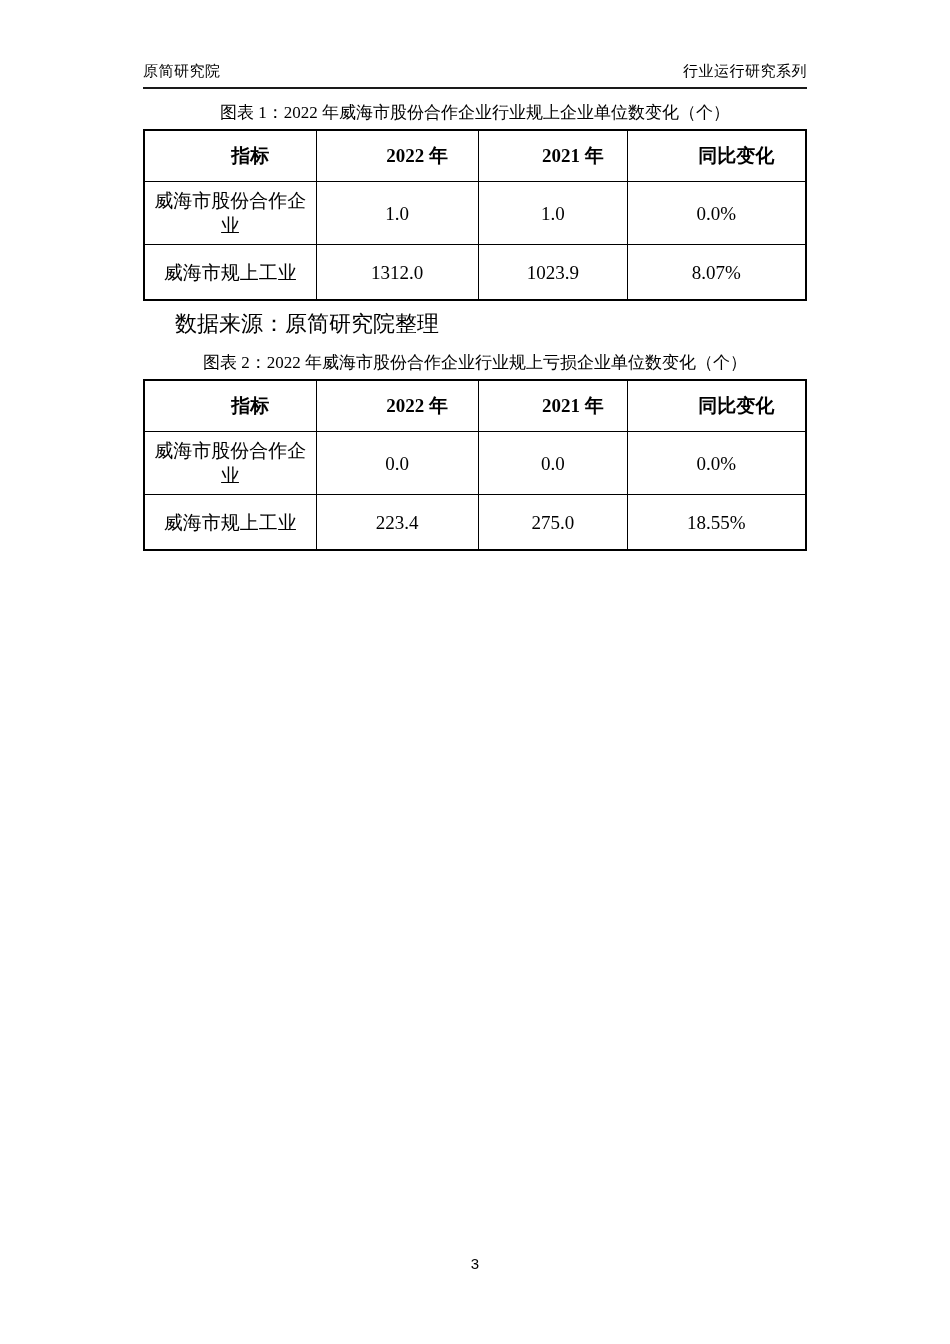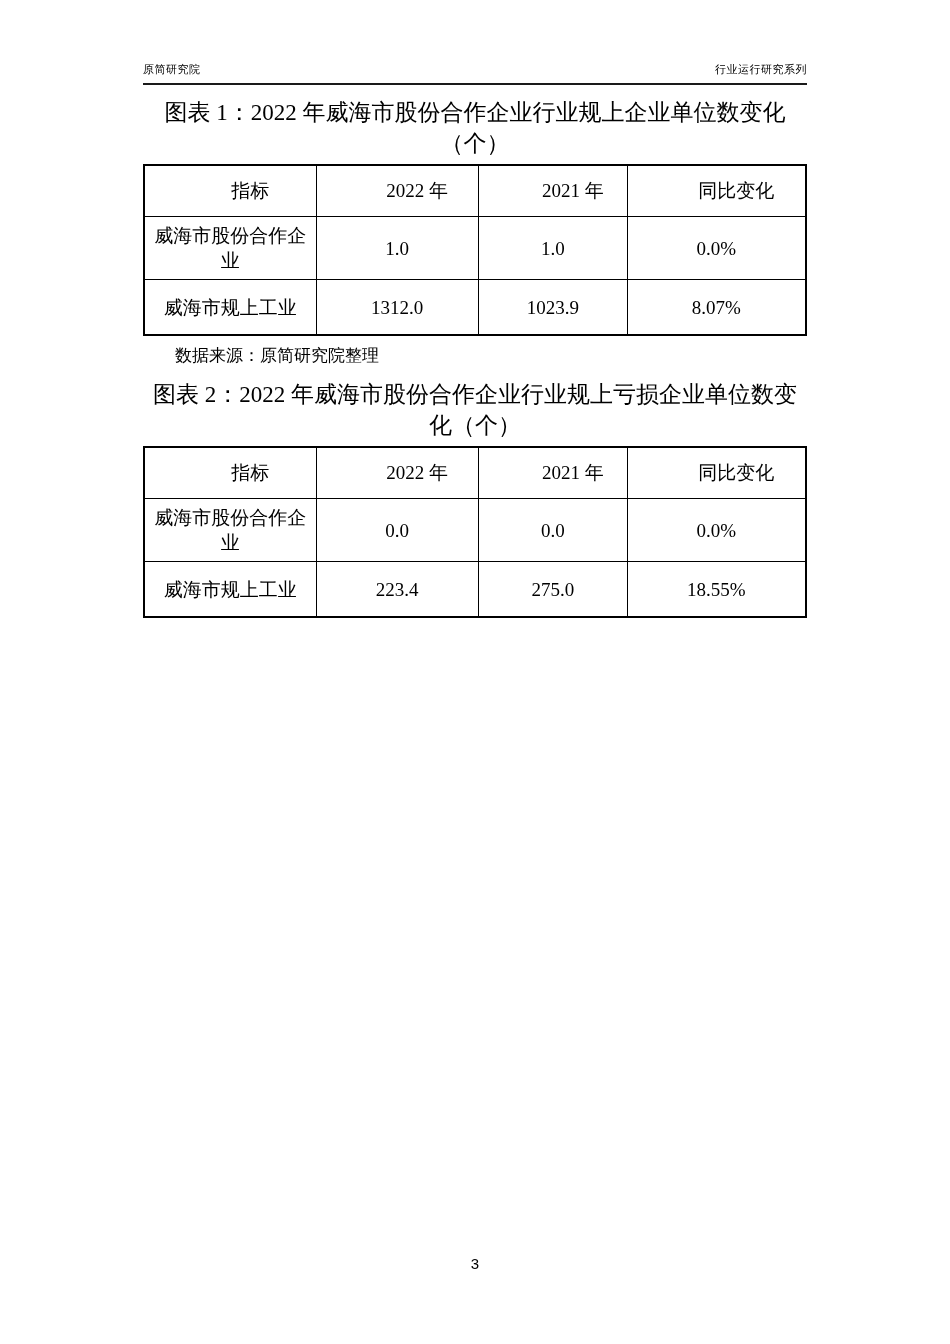--- a/index.html
+++ b/index.html
@@ -9,21 +9,21 @@
     margin:0 auto;
     background:#ffffff;
     color:#000;
     font-family:"Liberation Serif","DejaVu Serif",serif;
     overflow:hidden;
   }
   .content { width:664px; margin:0 auto; }
 
   
   .hdr { display:flex; justify-content:space-between; align-items:flex-end; padding-top:62px; }
-  .hdr span { font-size:11px; letter-spacing:0.5px; }
+  .hdr span { font-size:15px; letter-spacing:0.5px; }
   .hdr-rule { border:none; border-top:2.5px solid #1a1a1a; margin:6px 0 0 0; }
 
   
   .title {
     margin-top:40px;
     font-size:29px; font-weight:bold;
     line-height:62px;
     text-indent:58px;
     text-align:justify;
     letter-spacing:1px;
@@ -33,42 +33,42 @@
   .para {
     margin:14px 0 0 0;
     font-size:22.5px;
     line-height:52px;
     text-align:justify;
     text-indent:2em;
     word-break:break-all;
   }
 
   
-  .caption { margin:12px 0 5px 0; font-size:23px; text-align:center; }
-  .source  { margin:8px 0 0 32px; font-size:17px; }
+  .caption { margin:12px 0 5px 0; font-size:17px; text-align:center; }
+  .source  { margin:8px 0 0 32px; font-size:22px; }
 
   
   table.data {
     width:100%;
     border-collapse:collapse;
     border:2.5px solid #000;
     table-layout:fixed;
   }
   table.data col.c1 { width:26%; }
   table.data col.c2 { width:24.5%; }
   table.data col.c3 { width:22.5%; }
   table.data col.c4 { width:27%; }
   table.data th, table.data td {
     border:1.5px solid #000;
     text-align:center;
     vertical-align:middle;
     font-size:19px;
     padding:6px 8px;
   }
-  table.data thead th { font-weight:normal; height:38px;padding-left:48px; }
+  table.data thead th { font-weight:bold; height:38px;padding-left:48px; }
   table.data td.rowlabel { font-weight:normal; line-height:25px; }
   table.data td { height:42px; line-height:25px; }
 
   
   .pageno {
     position:absolute;
     bottom:72px; left:0;
     width:100%;
     text-align:center;
     font-size:15px;

